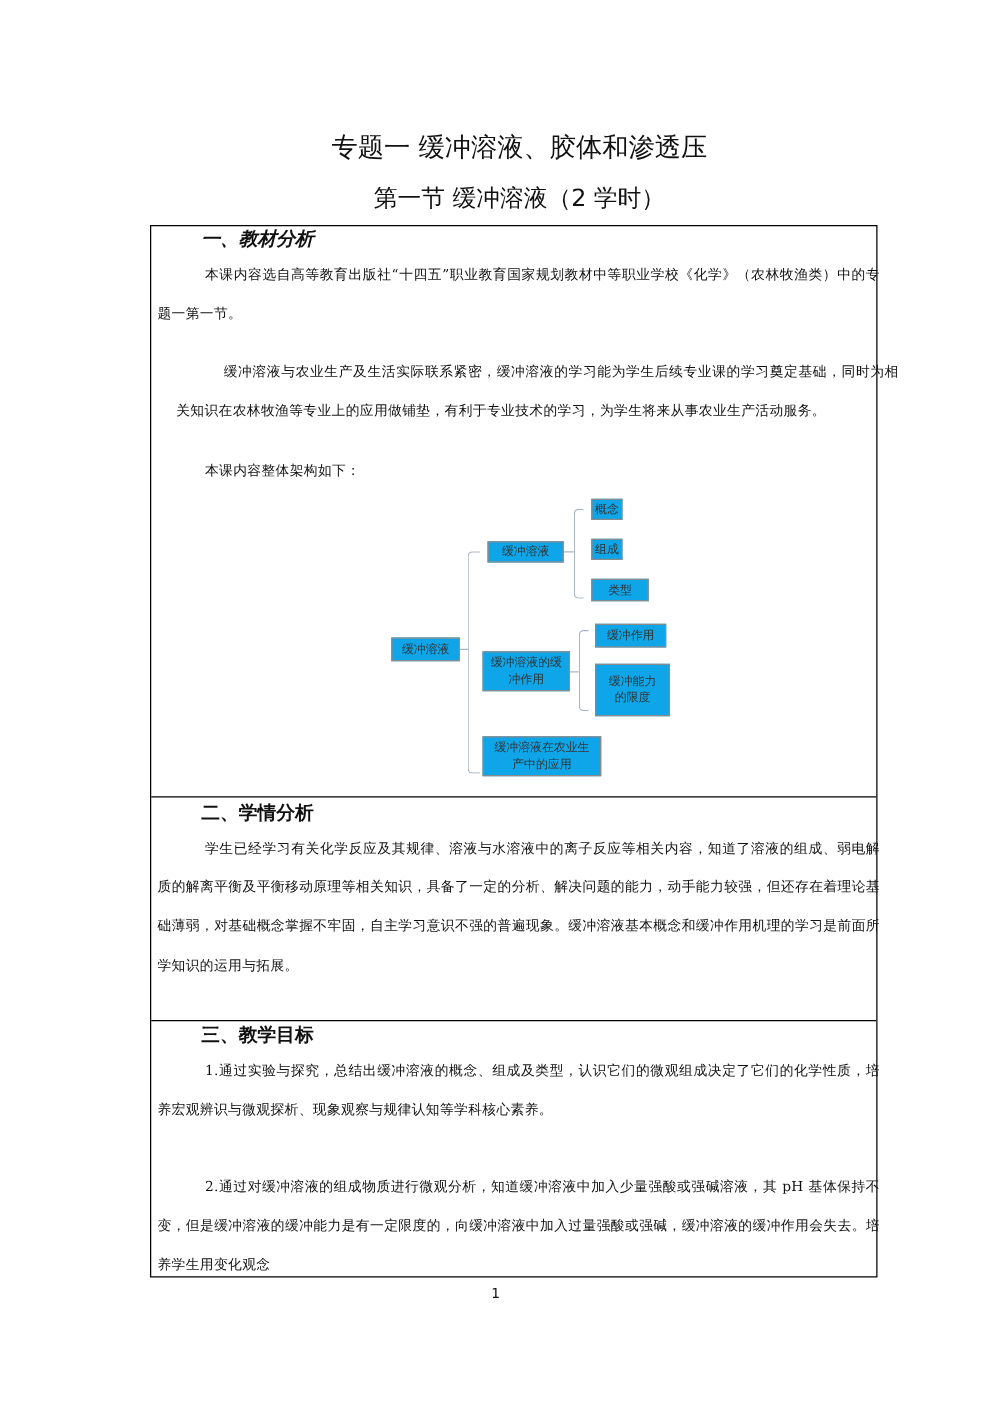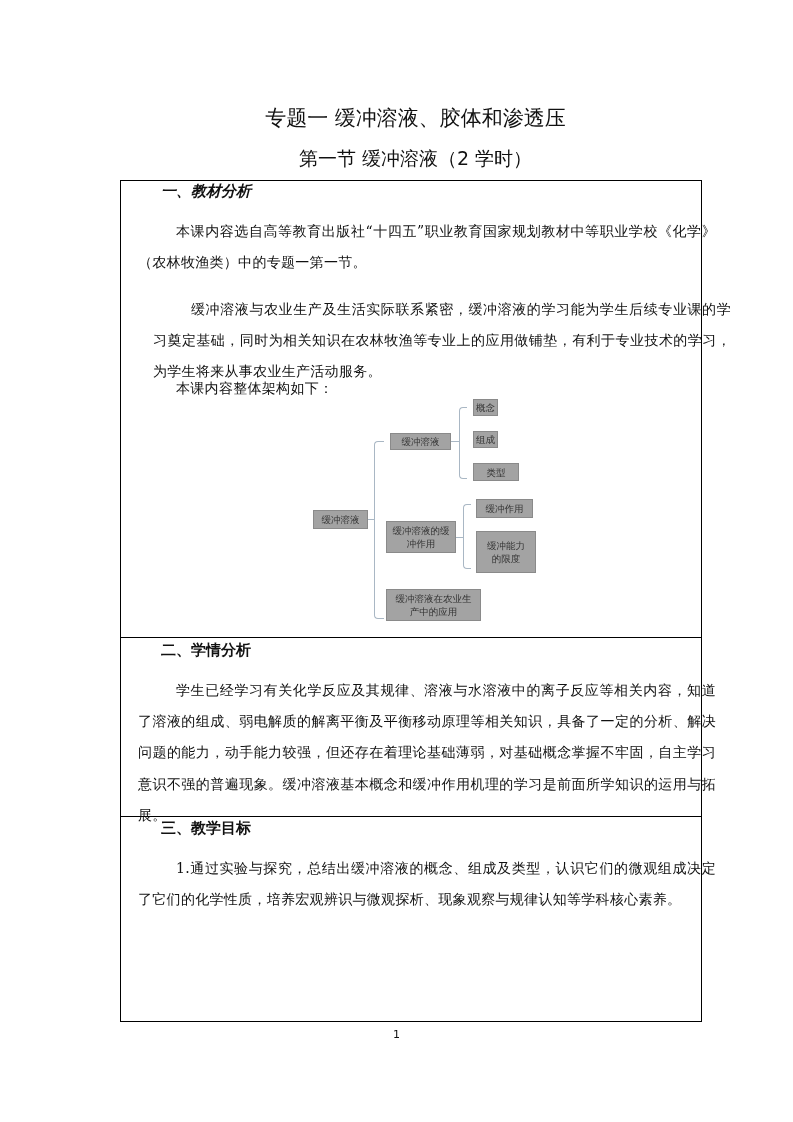--- a/index.html
+++ b/index.html
@@ -11,27 +11,27 @@
   .title.sub { top: 146px; font-size: 19px; }
   .table { position: absolute; left: 120px; top: 180px; width: 582px; height: 842px;
            border: 1px solid #000; box-sizing: border-box; }
   .section { position: absolute; left: 0; width: 100%; box-sizing: border-box; }
   .section + .section { border-top: 1px solid #000; }
   .sec1 { top: 0; height: 456px; }
   .sec2 { top: 456px; height: 179px; border-top: 1px solid #000; }
   .sec3 { top: 635px; height: 206px; border-top: 1px solid #000; }
   .heading { position: absolute; left: 40px; font-family: "DejaVu Sans", "Liberation Sans", sans-serif;
              font-weight: bold; font-size: 15px; line-height: 20px; }
-  .para { position: absolute; left: 1px; width: 578px; font-size: 14px; line-height: 31.2px;
-          text-indent: 38px; text-align: justify; letter-spacing: 0.3px; margin: 16px; }
+  .para { position: absolute; left: 1px; width: 578px; font-size: 11px; line-height: 31.2px;
+          text-indent: 38px; text-align: justify; letter-spacing: 0.3px; margin: 4px; }
   .pagenum { position: absolute; top: 1028px; left: 0; width: 793px; text-align: center;
              font-size: 11px; font-family: "DejaVu Sans", "Liberation Sans", sans-serif; }
   
   .diagram { position: absolute; left: 192px; top: 210px; width: 240px; height: 235px; }
-  .dbox { position: absolute; border: 1px solid #8a8a8a; background: #a3a3a3; box-sizing: border-box;
+  .dbox { position: absolute; border: 1px solid #8a8a8a; background: #0ea5e9; box-sizing: border-box;
           font-family: "DejaVu Sans", "Liberation Sans", sans-serif; font-size: 9.5px; color: #333;
           display: flex; align-items: center; justify-content: center; text-align: center;
           line-height: 13px; padding: 0 2px; }
   .bracket { position: absolute; border: 1px solid #a9b7c4; border-right: none; box-sizing: border-box;
              border-radius: 4px 0 0 4px; }
   .tick { position: absolute; height: 1px; background: #a9b7c4; }
 </style>
 </head>
 <body>
 
@@ -70,16 +70,17 @@
   </div>
 
   <div class="section sec2">
     <div class="heading" style="top:2px;">二、学情分析</div>
     <p class="para" style="top:21px;">学生已经学习有关化学反应及其规律、溶液与水溶液中的离子反应等相关内容，知道了溶液的组成、弱电解质的解离平衡及平衡移动原理等相关知识，具备了一定的分析、解决问题的能力，动手能力较强，但还存在着理论基础薄弱，对基础概念掌握不牢固，自主学习意识不强的普遍现象。缓冲溶液基本概念和缓冲作用机理的学习是前面所学知识的运用与拓展。</p>
   </div>
 
   <div class="section sec3">
     <div class="heading" style="top:1px;">三、教学目标</div>
     <p class="para" style="top:20px;">1.通过实验与探究，总结出缓冲溶液的概念、组成及类型，认识它们的微观组成决定了它们的化学性质，培养宏观辨识与微观探析、现象观察与规律认知等学科核心素养。</p>
+    <p class="para" style="top:113px;">2.通过对缓冲溶液的组成物质进行微观分析，知道缓冲溶液中加入少量强酸或强碱溶液，其 pH 基体保持不变，但是缓冲溶液的缓冲能力是有一定限度的，向缓冲溶液中加入过量强酸或强碱，缓冲溶液的缓冲作用会失去。培养学生用变化观念</p>
   </div>
 </div>
 
 <div class="pagenum">1</div>
 
 </body></html>

